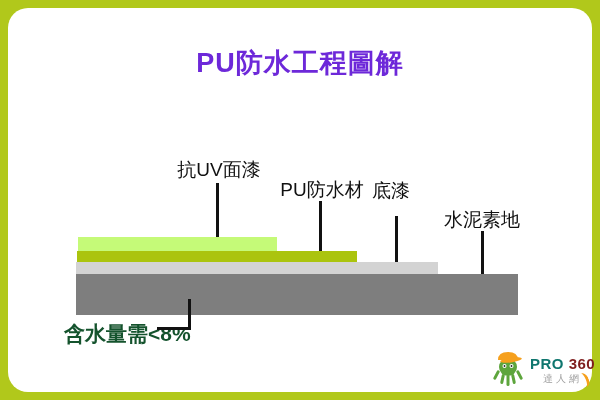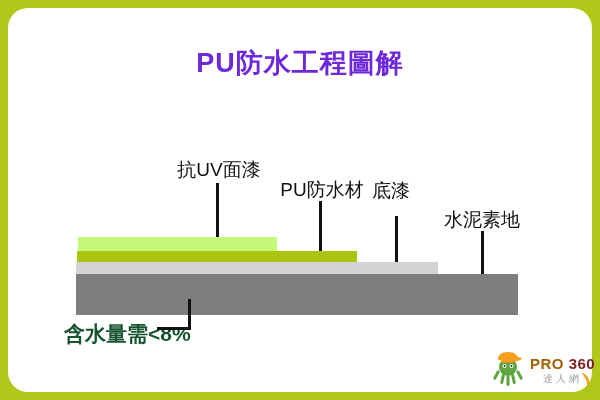--- a/index.html
+++ b/index.html
@@ -148,20 +148,20 @@
 
         <circle cx="11.5" cy="16" r="2" fill="#ffffff"></circle>
         <circle cx="18.5" cy="16" r="2" fill="#ffffff"></circle>
         <circle cx="11.5" cy="16" r="0.9" fill="#222222"></circle>
         <circle cx="18.5" cy="16" r="0.9" fill="#222222"></circle>
 
         <path d="M5 10 Q5 2 15 2 Q25 2 25 10 Z" fill="#f6a01d"></path>
         <ellipse cx="18" cy="10" rx="11" ry="2.4" fill="#f6a01d" transform="rotate(-8 18 10)"></ellipse>
       </svg>
       <div class="logo-brand">
-        <span data-bind="logo.brand_primary" style="color: #a16207;">PRO</span><span> </span><span data-bind="logo.brand_secondary" style="color: #7f1d1d;">360</span>
+        <span data-bind="logo.brand_primary" style="color: #0f766e;">PRO</span><span> </span><span data-bind="logo.brand_secondary" style="color: #7f1d1d;">360</span>
       </div>
       <div class="logo-subtitle" data-bind="logo.subtitle" style="color: rgb(157, 157, 157);">達人網</div>
       <div class="logo-swoosh"></div>
     </div>
 
   </div>
 </div>
 
 </body></html>

